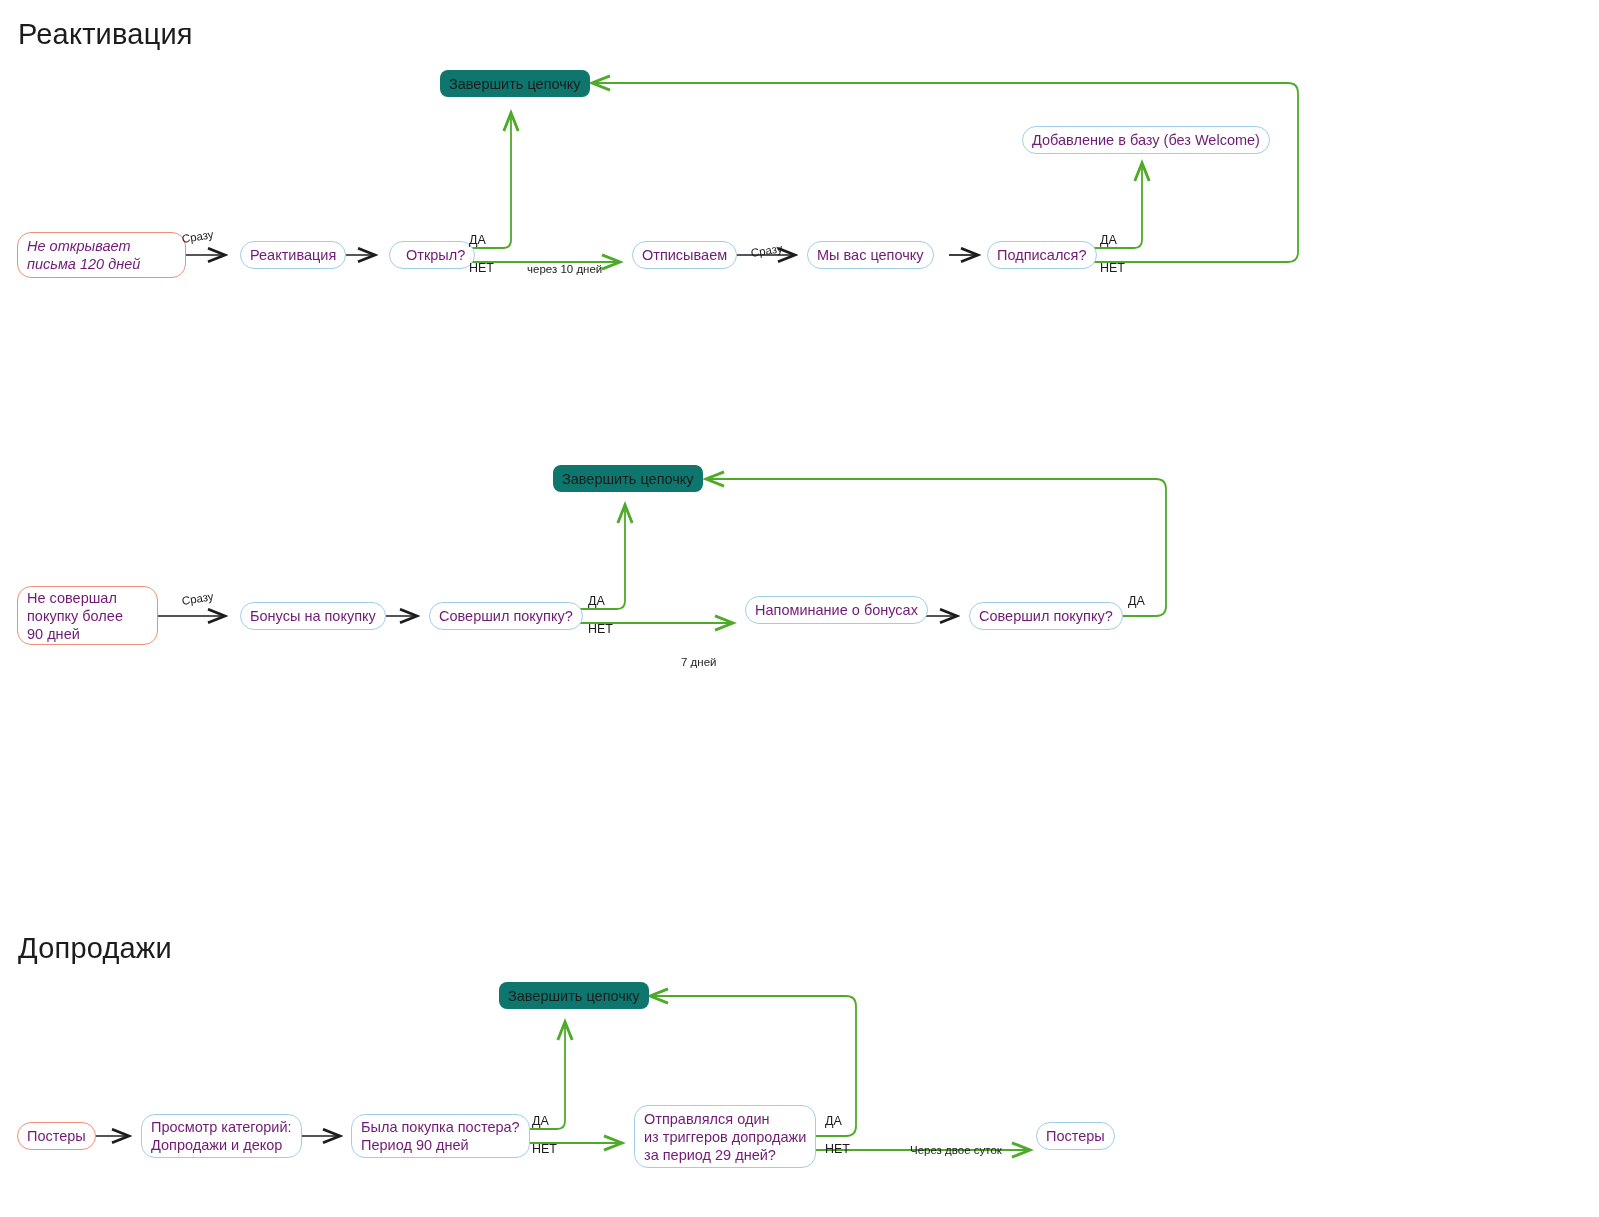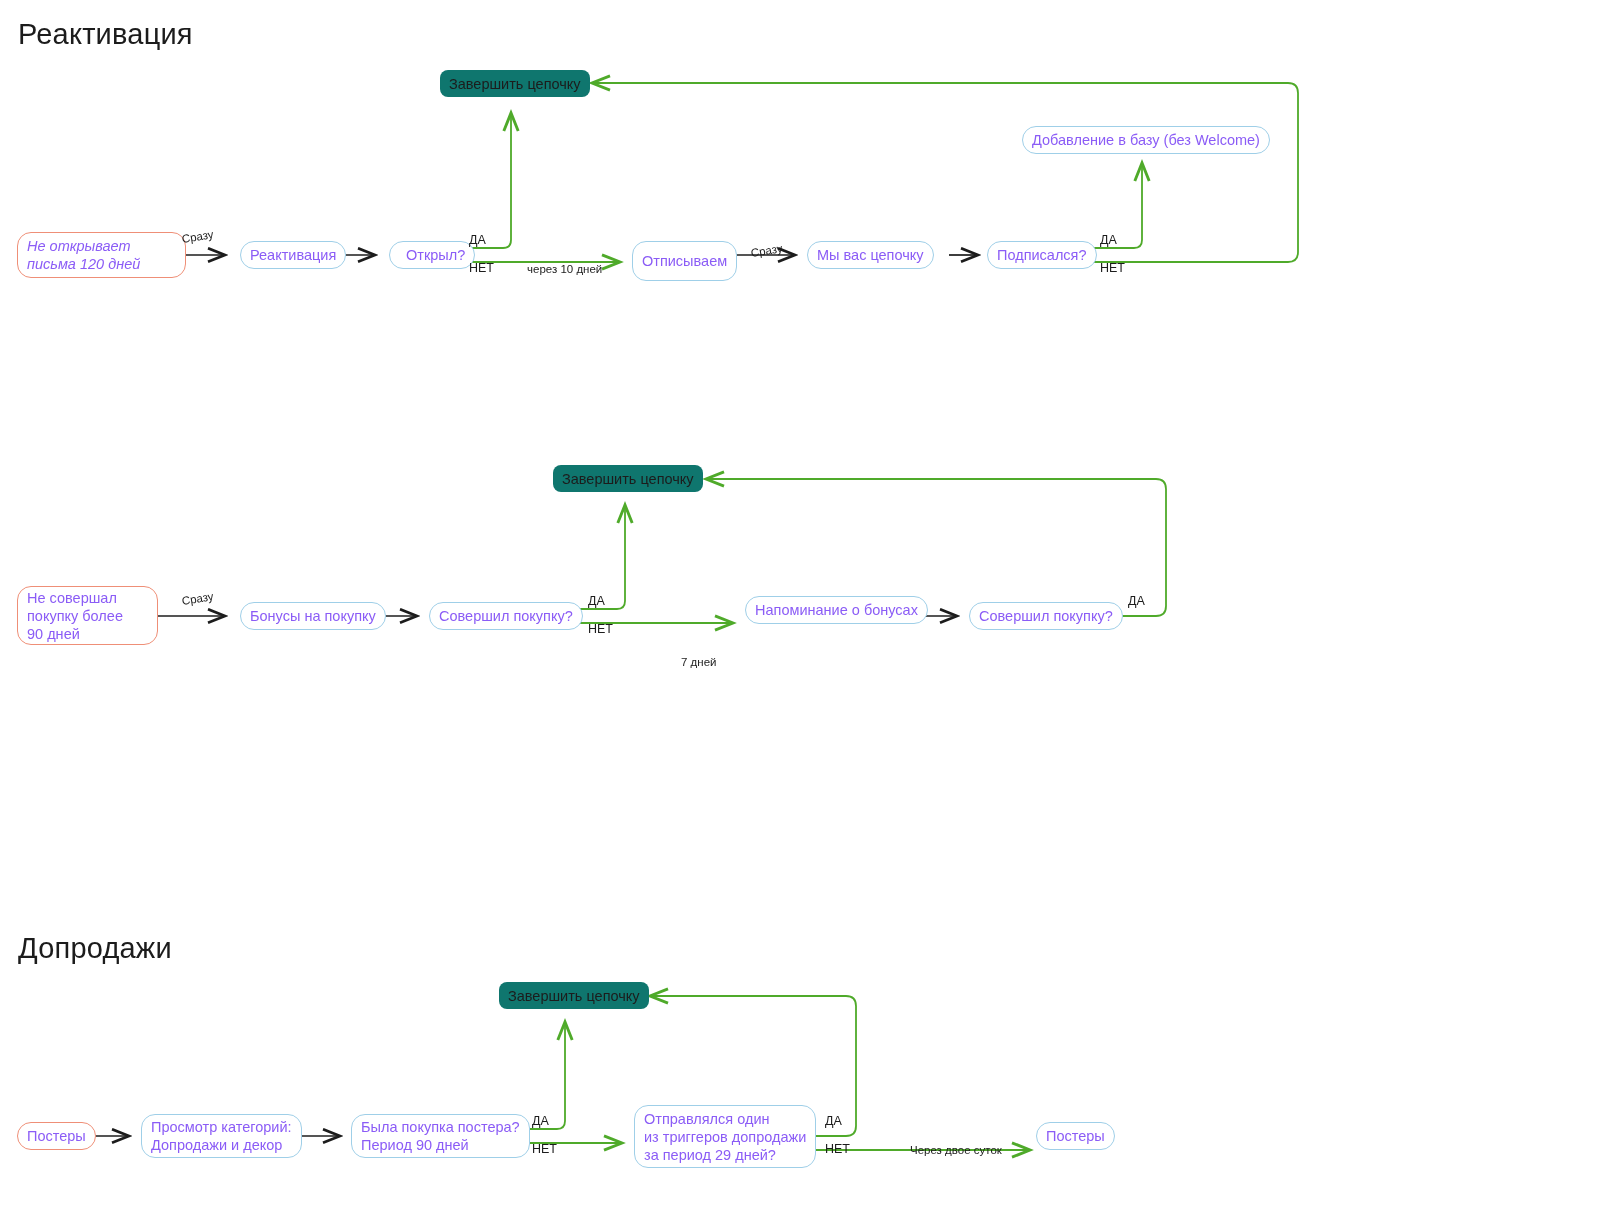--- a/index.html
+++ b/index.html
@@ -26,21 +26,21 @@
   
   .node{
     position:absolute;
     box-sizing:border-box;
     display:flex;
     align-items:center;
     background:#ffffff;
     border-radius:14px;
     font-size:14.5px;
     line-height:18px;
-    color:#8b5cf6;
+    color:#701a75;
     padding:5px 9px;
     white-space:pre;
     z-index:3;
   }
   .node.blue{ border:1.4px solid #9fcfe8; }
   .node.coral{ border:1.4px solid #ef8f77; }
   .node.pink{
     background:#0f766e;
     border:none;
     border-radius:8px;
@@ -126,21 +126,21 @@
 
   <div class="node blue" style="left:1022px; top:126px; height:28px;">Добавление в базу (без Welcome)</div>
 
   <div class="node coral" style="left:17px; top:232px; height:46px; width:169px; align-items:center;font-style:italic;">Не открывает
 письма 120 дней</div>
 
   <div class="node blue" style="left:240px; top:241px; height:28px;">Реактивация</div>
 
   <div class="node blue" style="left:389px; top:241px; height:28px;padding-left:16px;">Открыл?</div>
 
-  <div class="node blue" style="left:632px; top:241px; height:40px;">Отписываем</div>
+  <div class="node blue" style="left:632px; top:241px; height:28px;">Отписываем</div>
 
   <div class="node blue" style="left:807px; top:241px; height:28px;">Мы вас цепочку</div>
 
   <div class="node blue" style="left:987px; top:241px; height:28px;">Подписался?</div>
 
   <div class="elabel small slant" style="left:183px; top:232px;">Сразу</div>
   <div class="elabel" style="left:469px; top:233px;">ДА</div>
   <div class="elabel" style="left:469px; top:261px;">НЕТ</div>
   <div class="elabel small" style="left:527px; top:262px;">через 10 дней</div>
   <div class="elabel small slant" style="left:752px; top:246px;">Сразу</div>

